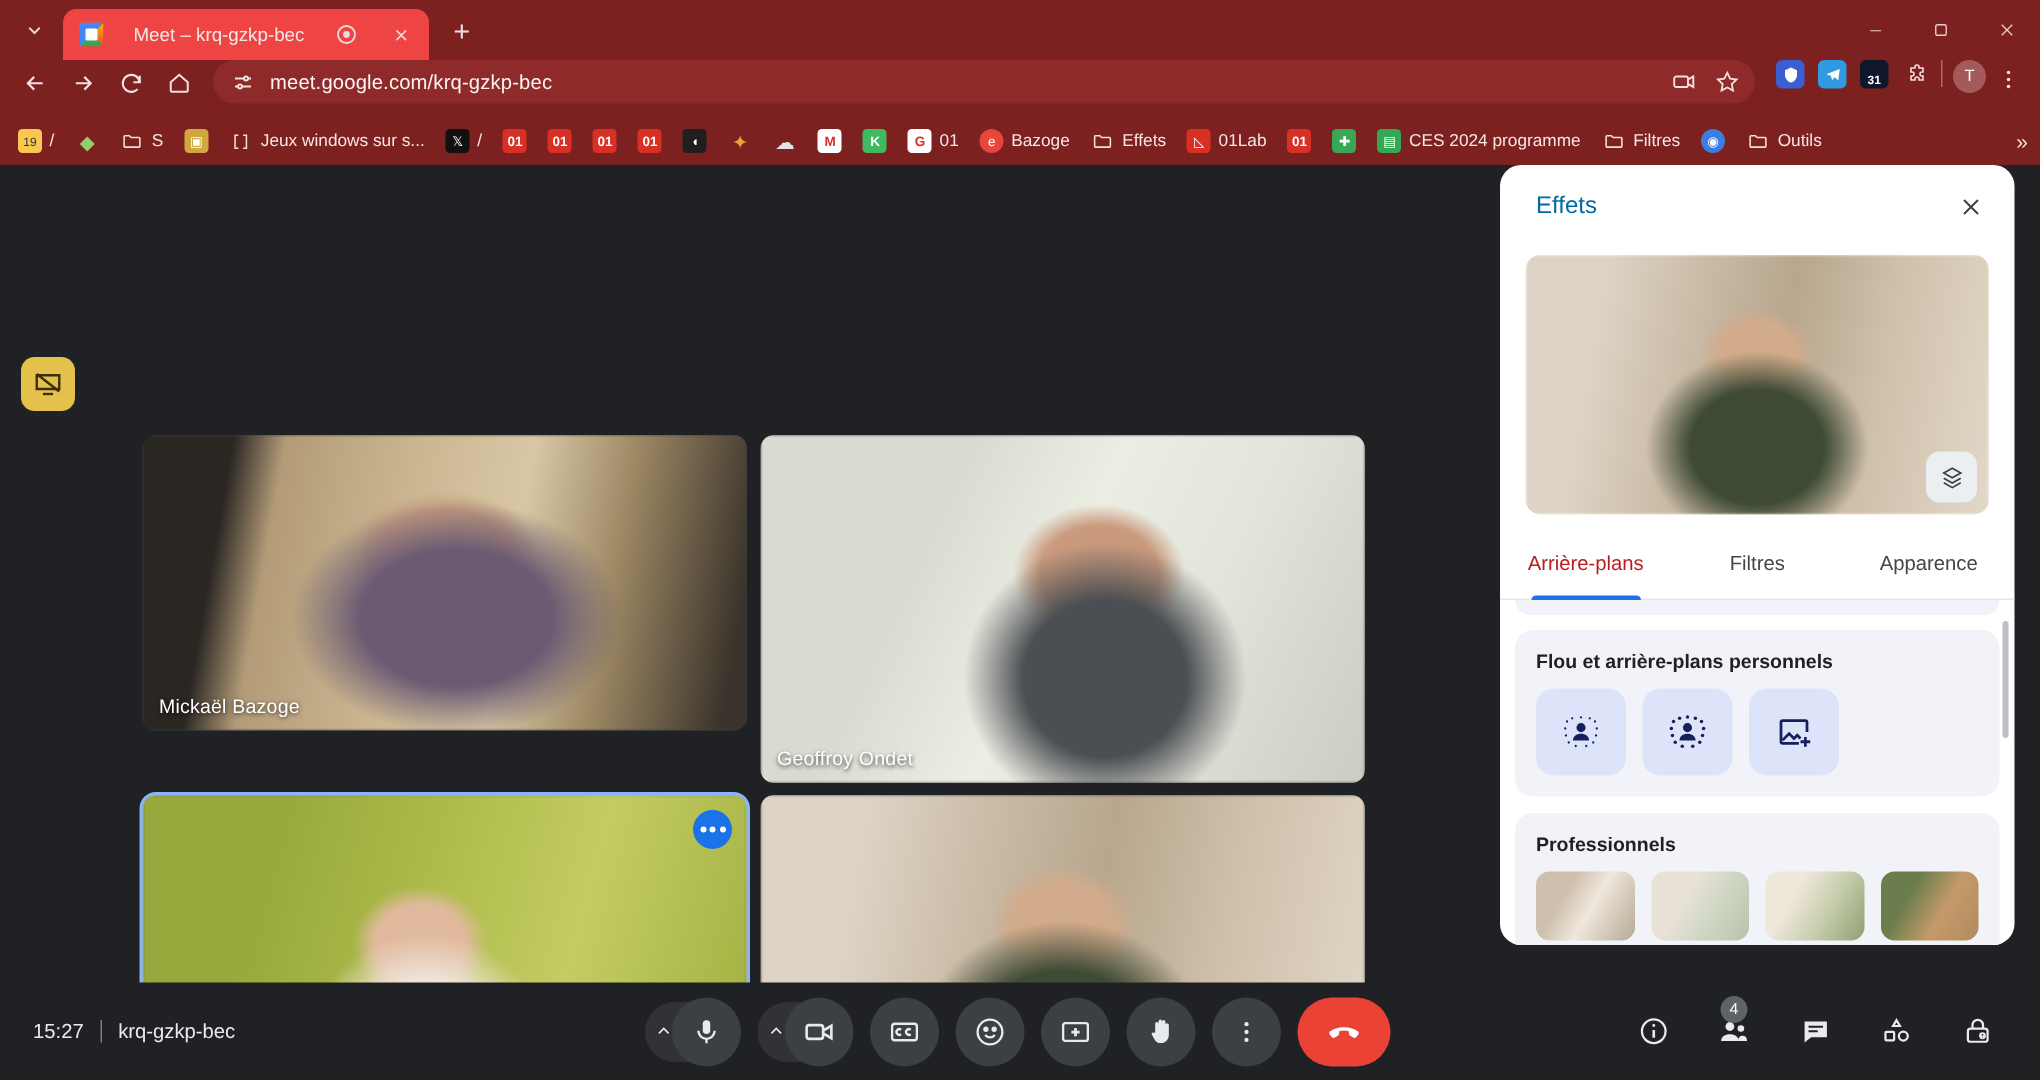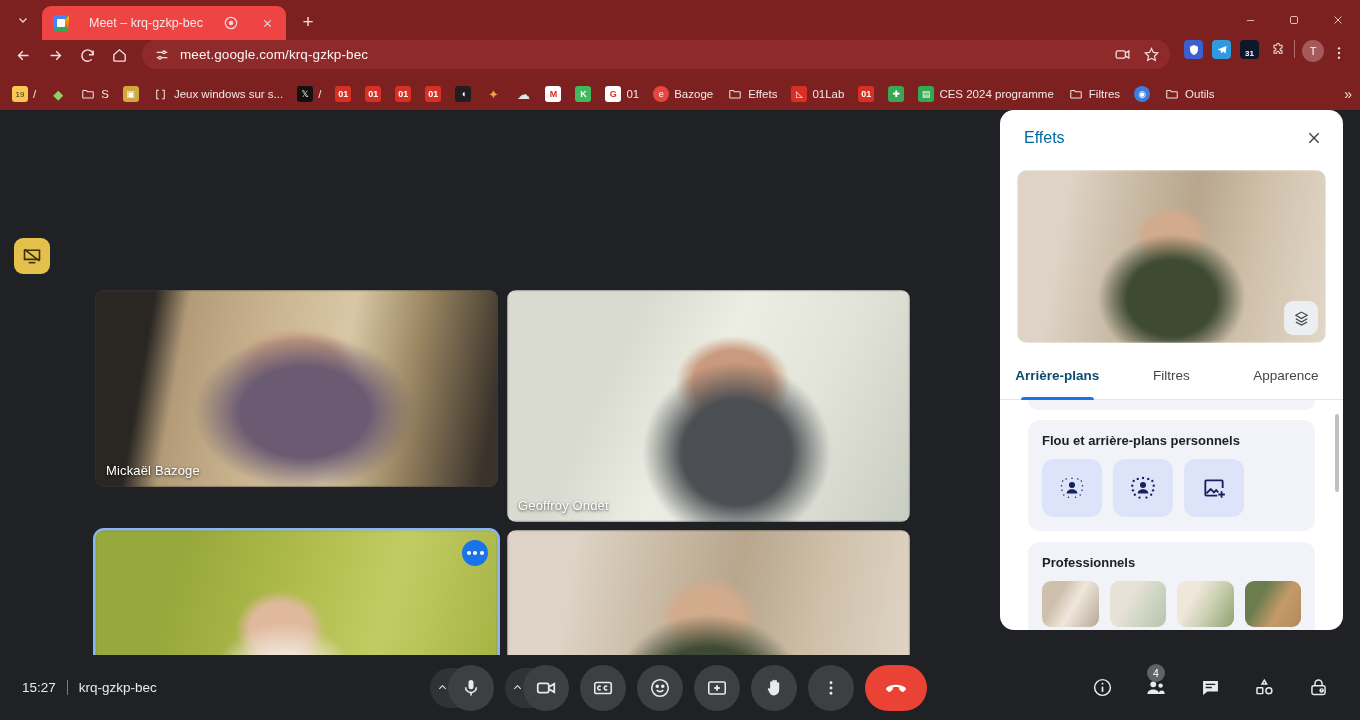--- a/index.html
+++ b/index.html
@@ -152,26 +152,26 @@
   .fx-layers {
     position: absolute; right: 8px; bottom: 8px; width: 34px; height: 34px;
     background: #eceff1; border-radius: 9px; display: flex; align-items: center; justify-content: center;
     cursor: pointer;
   }
   .fx-tabs { display: flex; height: 48px; border-bottom: 1px solid #e4e6e9; margin-top: 9px; }
   .fx-tab {
     flex: 1; display: flex; align-items: center; justify-content: center;
     font-size: 13.5px; color: #444746; position: relative; cursor: pointer;
   }
-  .fx-tab.sel { color: #0c4a6e; font-weight: bold; }
+  .fx-tab.sel { color: #b91c1c; font-weight: normal; }
   .fx-tab.sel::after {
     content: ""; position: absolute; left: 18%; right: 18%; bottom: -1px; height: 3px;
     background: #1a73e8; border-radius: 3px 3px 0 0;
   }
-  .fx-body { position: relative; height: 232px; overflow: hidden; padding: 0 28px; }
+  .fx-body { position: relative; height: 232px; overflow: hidden; padding: 0 10px; }
   .fx-cardtop { height: 10px; background: #f1f3f8; border-radius: 0 0 12px 12px; margin-bottom: 10px; }
   .fx-card { background: #f1f3f8; border-radius: 12px; padding: 13px 14px 14px 14px; margin-bottom: 11px; }
   .fx-card-title { font-size: 13px; color: #202124; font-weight: bold; margin-bottom: 11px; }
   .fx-chips { display: flex; gap: 11px; }
   .fx-chip {
     width: 60px; height: 58px; background: #dde4f9; border-radius: 12px;
     display: flex; align-items: center; justify-content: center; cursor: pointer;
   }
   .fx-thumbs { display: flex; gap: 11px; }
   .fx-thumb { width: 70px; height: 46px; border-radius: 9px; cursor: pointer; }

